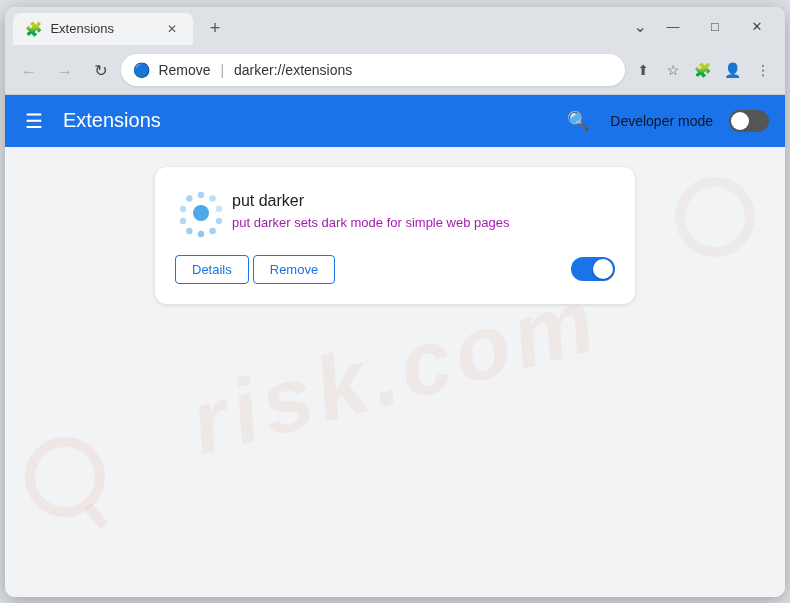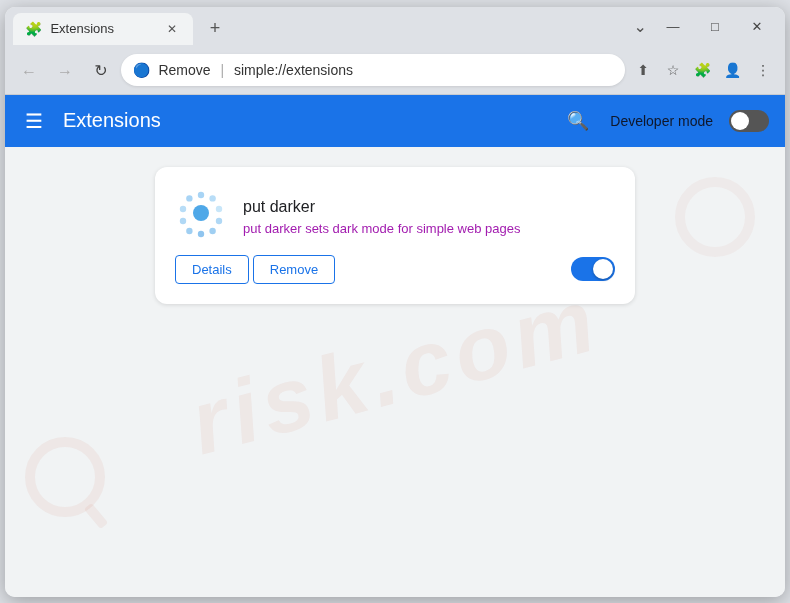--- a/index.html
+++ b/index.html
@@ -280,22 +280,22 @@
       padding: 20px;
       max-width: 480px;
       margin: 0 auto;
       box-shadow: 0 1px 4px rgba(0,0,0,0.12);
       position: relative;
       z-index: 1;
     }
 
     .ext-card-header {
       display: flex;
-      align-items: flex-end;
-      gap: 16px;
+      align-items: center;
+      gap: 5px;
       margin-bottom: 16px;
     }
 
     .ext-icon {
       width: 52px;
       height: 52px;
       flex-shrink: 0;
     }
 
     .ext-icon svg {
@@ -386,21 +386,21 @@
   <div class="address-bar">
     <button class="nav-btn disabled">←</button>
     <button class="nav-btn disabled">→</button>
     <button class="nav-btn">↻</button>
 
     <div class="url-bar">
       <span class="url-icon">🔵</span>
       <span class="url-text">
         <span>Remove</span>
         <span style="color:#aaa; margin: 0 6px;">|</span>
-        <span>simple://extensions</span>
+        <span>darker://extensions</span>
       </span>
     </div>
 
     <div class="toolbar-right">
       <button class="url-action-btn">⬆</button>
       <button class="url-action-btn">☆</button>
       <button class="url-action-btn">🧩</button>
       <button class="url-action-btn">👤</button>
       <button class="url-action-btn">⋮</button>
     </div>

